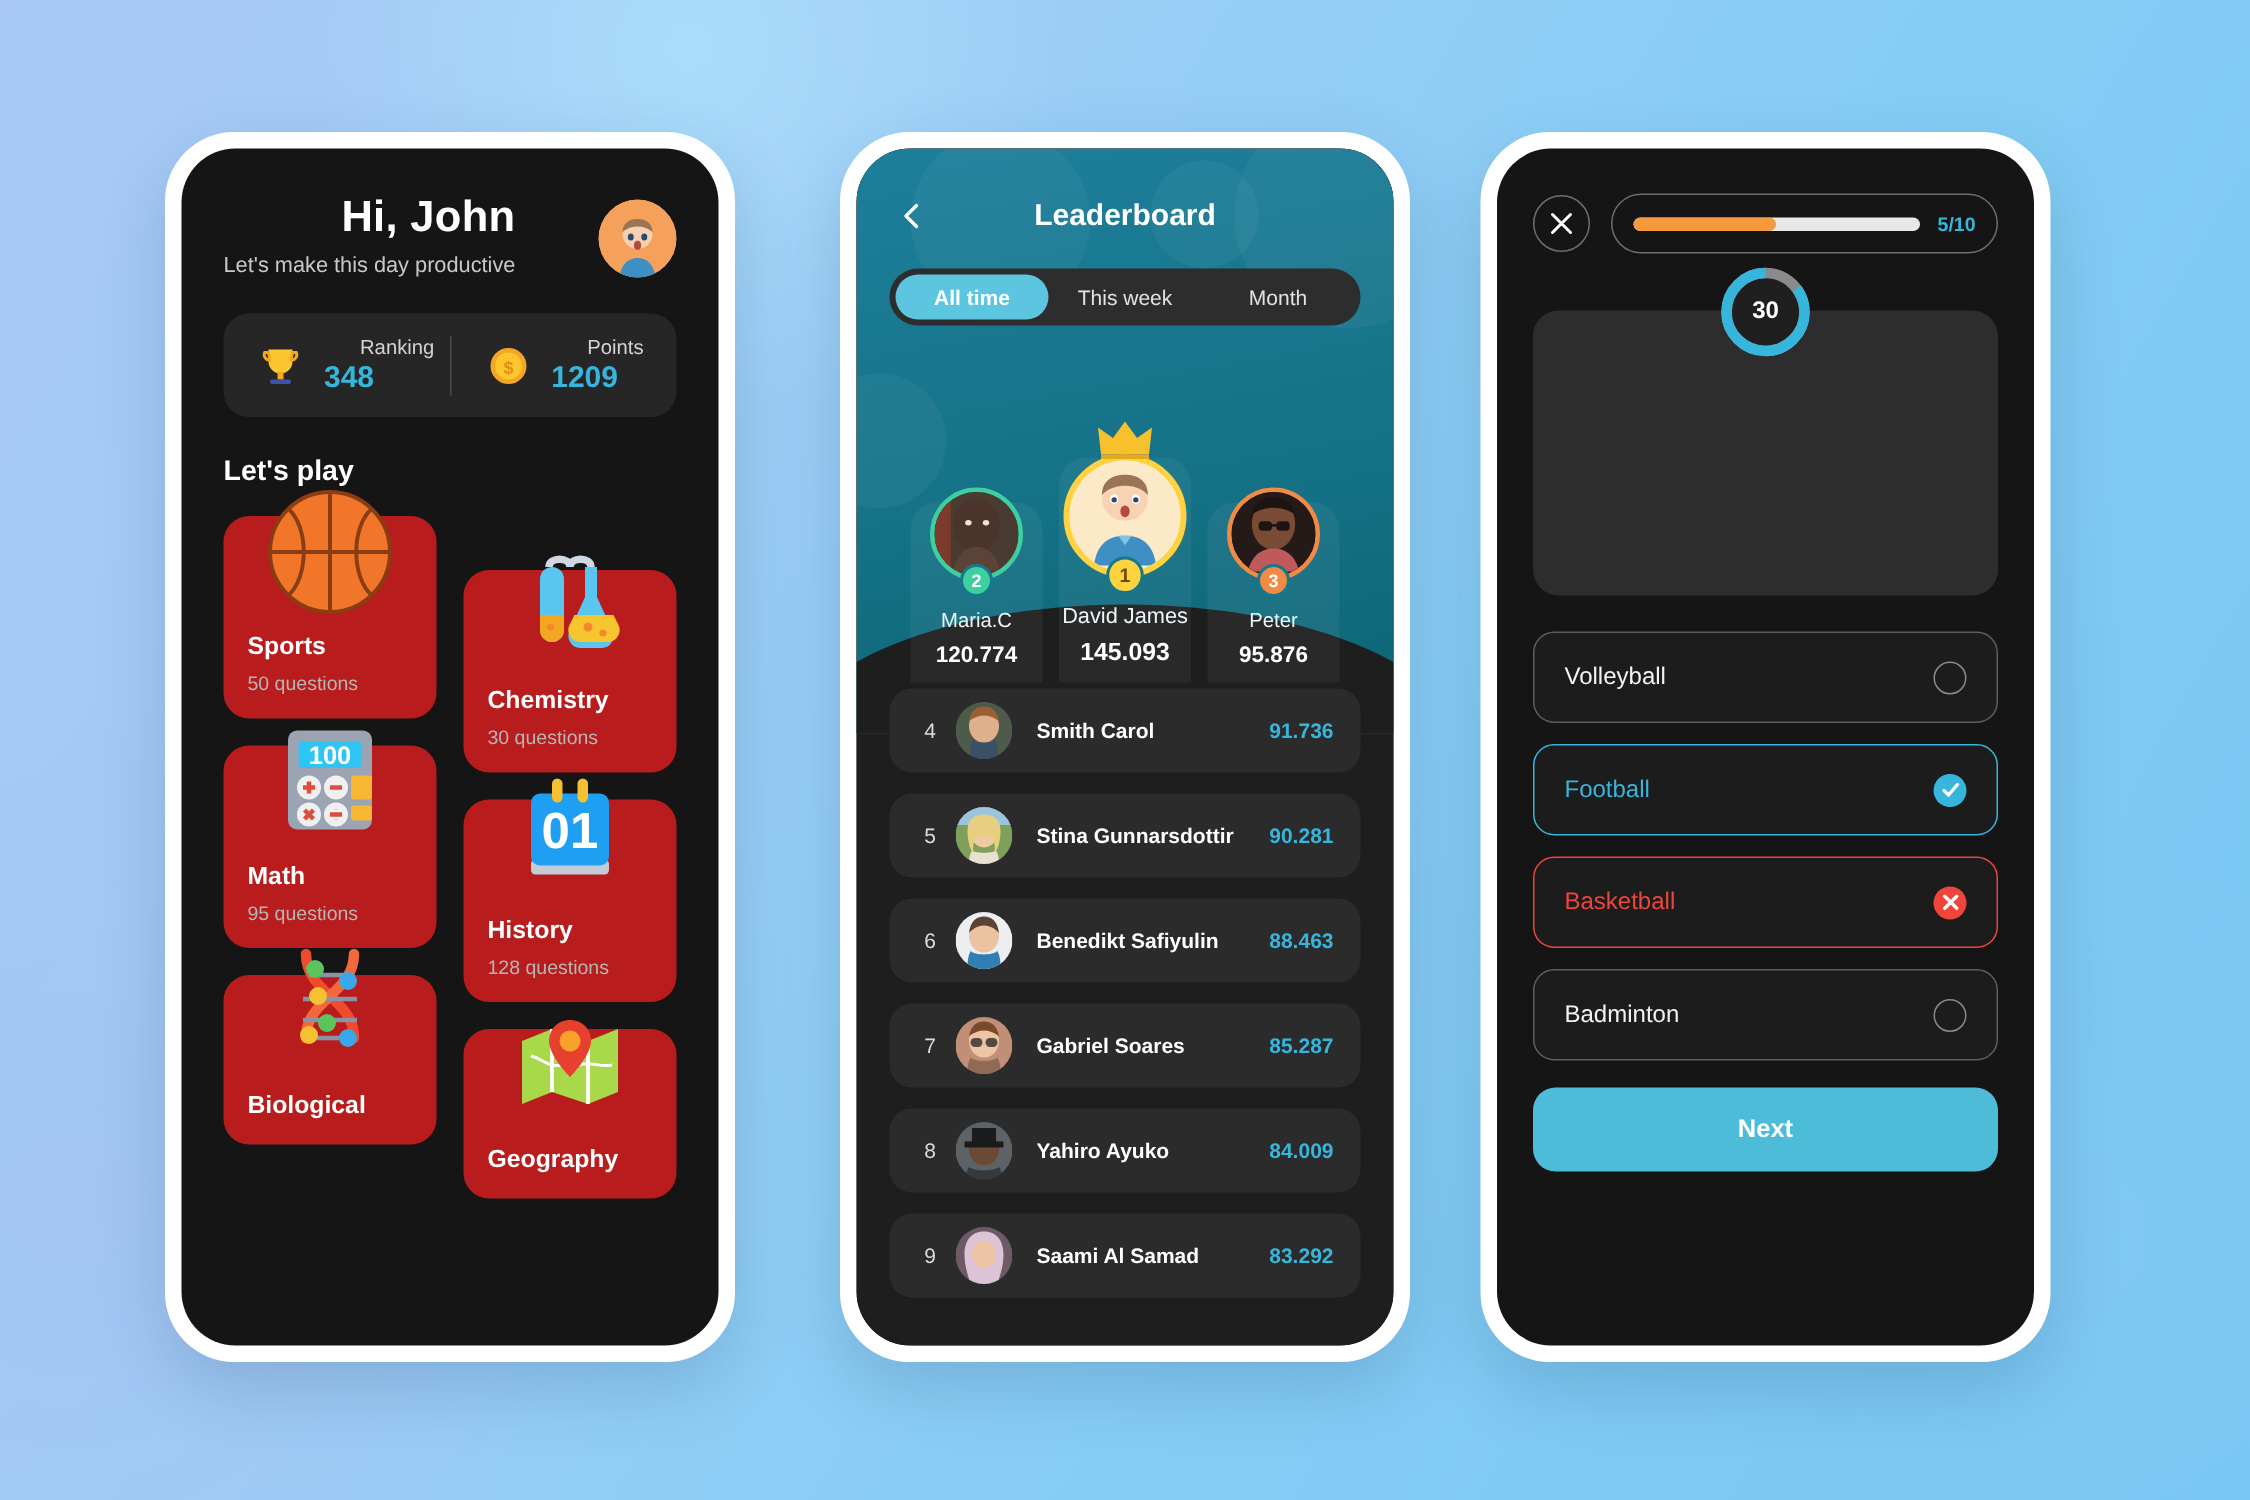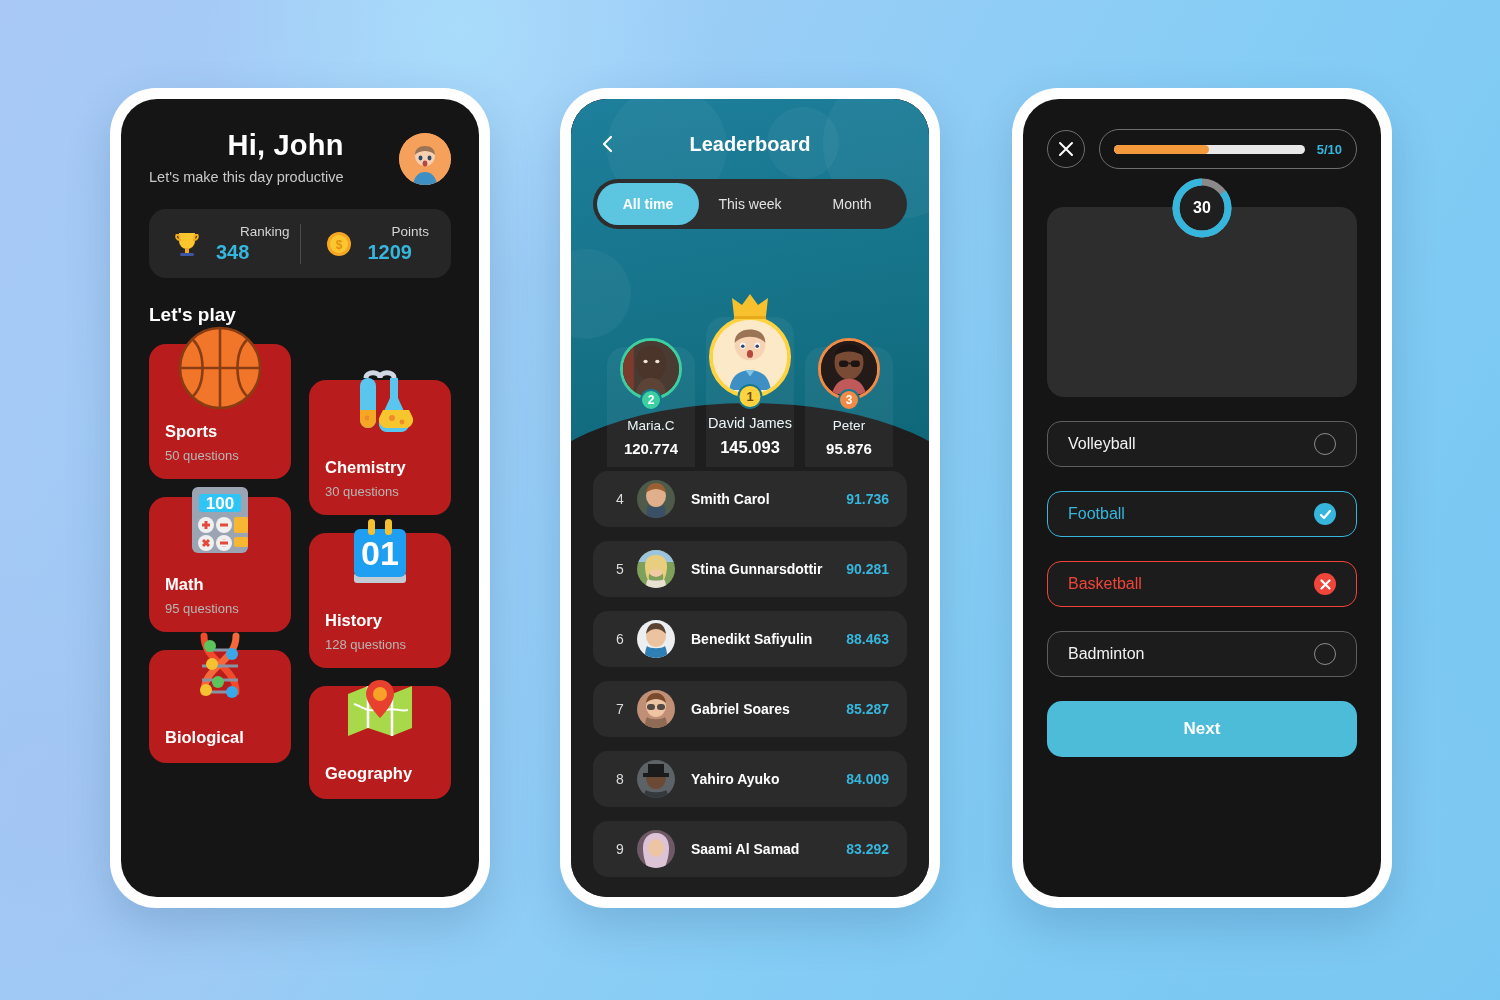--- a/index.html
+++ b/index.html
@@ -14,21 +14,21 @@
   .blob-b { width:760px; height:760px; left:-330px; top:420px; background:radial-gradient(circle,#a3c5f3 0%,rgba(163,197,243,0) 70%); }
   .blob-c { width:620px; height:620px; right:-200px; top:520px; background:radial-gradient(circle,#7fc9f3 0%,rgba(127,201,243,0) 70%); }
 
   .phone { position:absolute; top:88px; width:380px; height:820px;
     background:#ffffff; border-radius:46px; padding:11px;
     box-shadow:0 18px 46px rgba(30,70,110,.20); }
   .screen { width:100%; height:100%; border-radius:36px; overflow:hidden;
     background:#151515; position:relative; }
   #phone-home { left:110px; }
   #phone-leaderboard { left:560px; }
-  #phone-quiz { left:1012px; }
+  #phone-quiz { left:987px; }
 
   
   .home { padding:30px 28px 0 28px; height:100%; position:relative; }
   .home-top { display:flex; align-items:flex-start; justify-content:space-between; }
   .greet-title { font-size:29px; font-weight:bold; color:#fff; letter-spacing:.2px;text-align:right; }
   .greet-sub { font-size:14.5px; color:#c8c8c8; margin-top:7px; }
   .avatar-ring { width:52px; height:52px; border-radius:50%; background:#f5a15c;
     display:flex; align-items:flex-end; justify-content:center; overflow:hidden; flex:none; margin-top:4px; }
   .stats-card { margin-top:24px; background:#262626; border-radius:17px;
     height:69px; display:flex; align-items:center; }
@@ -57,21 +57,21 @@
   .hc2 { width:72px; height:72px; left:196px; top:8px; }
   .hc3 { width:150px; height:150px; right:-44px; top:-30px; }
   .hc4 { width:90px; height:90px; left:-30px; top:150px; }
   .lb-curve { position:absolute; left:-14%; top:304px; width:128%; height:300px;
     background:#1e1e1e; border-radius:50% 50% 0 0 / 34% 34% 0 0; }
   .lb-head { position:relative; display:flex; align-items:center; padding:32px 24px 0; }
   .back-ico { width:26px; height:26px; display:flex; align-items:center; justify-content:center; }
   .lb-title { position:absolute; left:0; right:0; text-align:center; font-size:20px;
     font-weight:bold; color:#fff; }
   .seg { position:relative; margin:22px 22px 0; background:#2d2d2d; border-radius:26px;
-    height:50px; display:flex; align-items:center; padding:4px; }
+    height:38px; display:flex; align-items:center; padding:4px; }
   .seg-item { flex:1; height:100%; display:flex; align-items:center; justify-content:center;
     font-size:14px; color:#e2e2e2; border-radius:22px; }
   .seg-item.active { background:#5cc5e0; color:#fff; font-weight:bold; }
   .podium { position:relative; margin-top:16px; height:210px; }
   .pod { position:absolute; bottom:0; width:104px; text-align:center; }
   .pod-ped { position:absolute; left:50%; transform:translateX(-50%); bottom:-10px;
     width:88px; background:rgba(255,255,255,.05); border-radius:18px 18px 0 0; }
   .pod-1 { left:50%; margin-left:-52px; bottom:-2px; }
   .pod-2 { left:28px; bottom:-2px; }
   .pod-3 { right:28px; bottom:-2px; }
@@ -114,22 +114,22 @@
   .q-card { margin-top:38px; background:#2d2d2d; border-radius:17px;
     padding:44px 24px 24px; height:190px; position:relative; }
   .timer { position:absolute; left:50%; top:-30px; transform:translateX(-50%);
     width:62px; height:62px; border-radius:50%; display:flex; align-items:center;
     justify-content:center; }
   .timer-inner { width:46px; height:46px; border-radius:50%; background:#1f1f1f;
     display:flex; align-items:center; justify-content:center;
     font-size:16px; font-weight:bold; color:#fff; }
   .q-text { font-size:16.5px; font-weight:bold; color:#fff; line-height:1.5; }
   .opts { margin-top:24px; }
-  .opt { height:46px; border-radius:14px; border:1.5px solid #5e5e5e;
-    display:flex; align-items:center; padding:0 20px; margin-bottom:24px; background:#1c1c1c; }
+  .opt { height:61px; border-radius:14px; border:1.5px solid #5e5e5e;
+    display:flex; align-items:center; padding:0 20px; margin-bottom:14px; background:#1c1c1c; }
   .opt-label { flex:1; font-size:16px; color:#f2f2f2; }
   .opt-mark { width:22px; height:22px; border-radius:50%; border:1.5px solid #8b8b8b; flex:none; }
   .opt.correct { border-color:#36b6dd; }
   .opt.correct .opt-label { color:#36b6dd; }
   .opt.correct .opt-mark { border:none; background:#36b6dd; display:flex;
     align-items:center; justify-content:center; }
   .opt.wrong { border-color:#f0453a; }
   .opt.wrong .opt-label { color:#f0453a; }
   .opt.wrong .opt-mark { border:none; background:#f0453a; display:flex;
     align-items:center; justify-content:center; }

